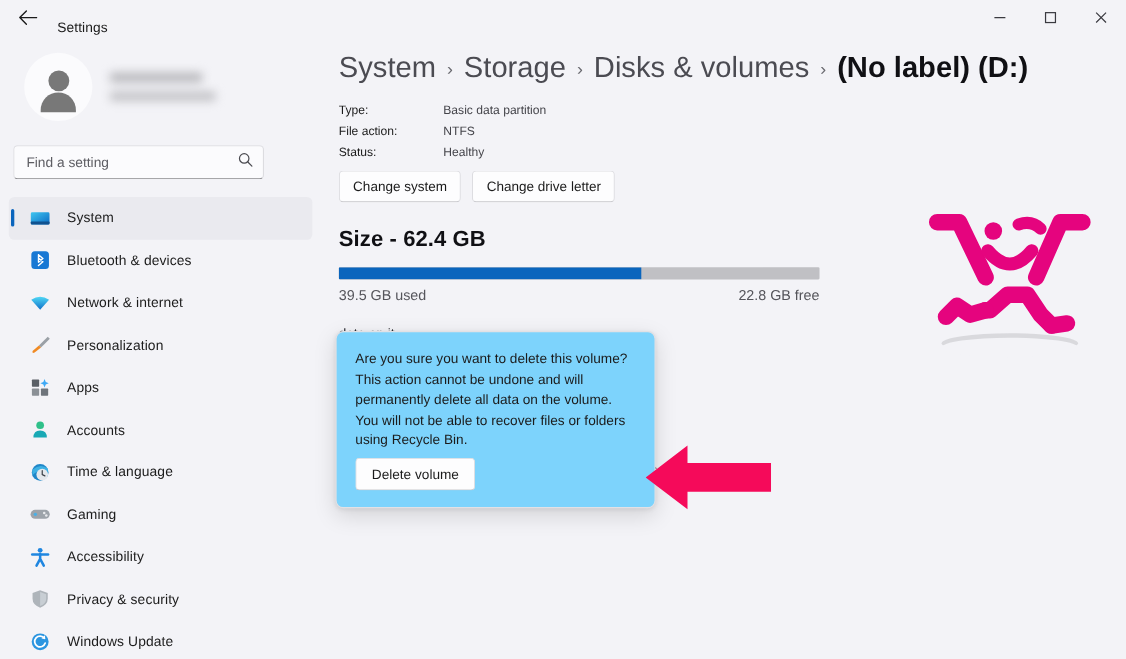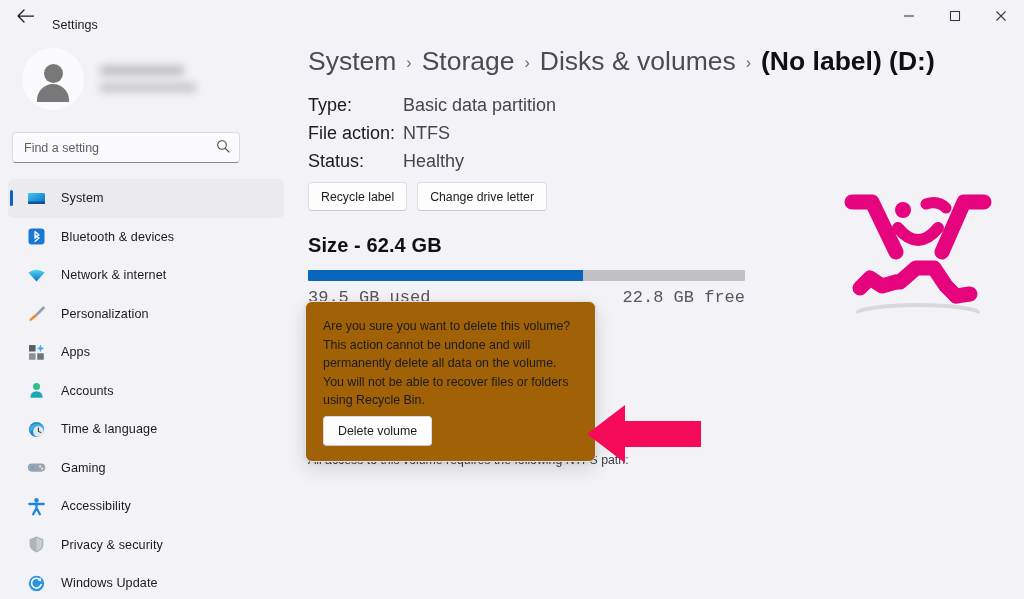--- a/index.html
+++ b/index.html
@@ -179,21 +179,21 @@
     position: relative;
     top: -2px;
   }
   .crumb-current {
     color: #101014;
     font-weight: 700;
   }
 
   #info-table {
     margin: 18px 0 0 16px;
-    font-size: 18px;
+    font-size: 11px;
   }
   .info-row { display: flex; margin-bottom: 7px; }
   .info-key { width: 95px; color: #1b1b1b; }
   .info-val { color: #45454b; }
 
   .btn {
     height: 29px;
     background: #fdfdfe;
     border: 1px solid #dddde1;
     border-bottom-color: #c9c9cd;
@@ -225,23 +225,22 @@
     overflow: hidden;
   }
   #bar-fill {
     height: 100%;
     background: #0a65bd;
   }
   #bar-legend {
     width: 437px;
     margin: 7px 0 0 16px;
     display: flex; justify-content: space-between;
-    font-size: 17px;
+    font-size: 13px;
     color: #55555b;
-    font-family: Liberation Mono, monospace;
   }
 
   #warn-text {
     margin: 20px 0 0 16px;
     font-size: 12.3px;
     color: #2b2b31;
   }
 
   #action-buttons {
     display: flex; gap: 10px;
@@ -259,21 +258,21 @@
     margin: 14px 0 0 16px;
     font-size: 12.3px;
     color: #3c3c42;
   }
 
   
   #flyout {
     position: absolute;
     left: 305px; top: 301px;
     width: 291px; height: 161px;
-    background: #a16207;
+    background: #7dd3fc;
     border: 1px solid #e1e1e5;
     border-radius: 7px;
     box-shadow: 0 7px 20px rgba(0,0,0,.13), 0 1px 4px rgba(0,0,0,.08);
     z-index: 25;
     padding: 15px 17px 0 17px;
     display: flex; flex-direction: column;
   }
   #flyout-text {
     font-size: 12.4px;
     line-height: 18.5px;
@@ -517,21 +516,21 @@
       <span class="info-key">File action:</span>
       <span class="info-val">NTFS</span>
     </div>
     <div class="info-row">
       <span class="info-key">Status:</span>
       <span class="info-val">Healthy</span>
     </div>
   </div>
 
   <div id="label-buttons">
-    <button class="btn">Recycle label</button>
+    <button class="btn">Change system</button>
     <button class="btn">Change drive letter</button>
   </div>
 
   <div id="size-title">Size - 62.4 GB</div>
 
   <div id="bar-track">
     <div id="bar-fill" style="width: 63%;"></div>
   </div>
 
   <div id="bar-legend">

